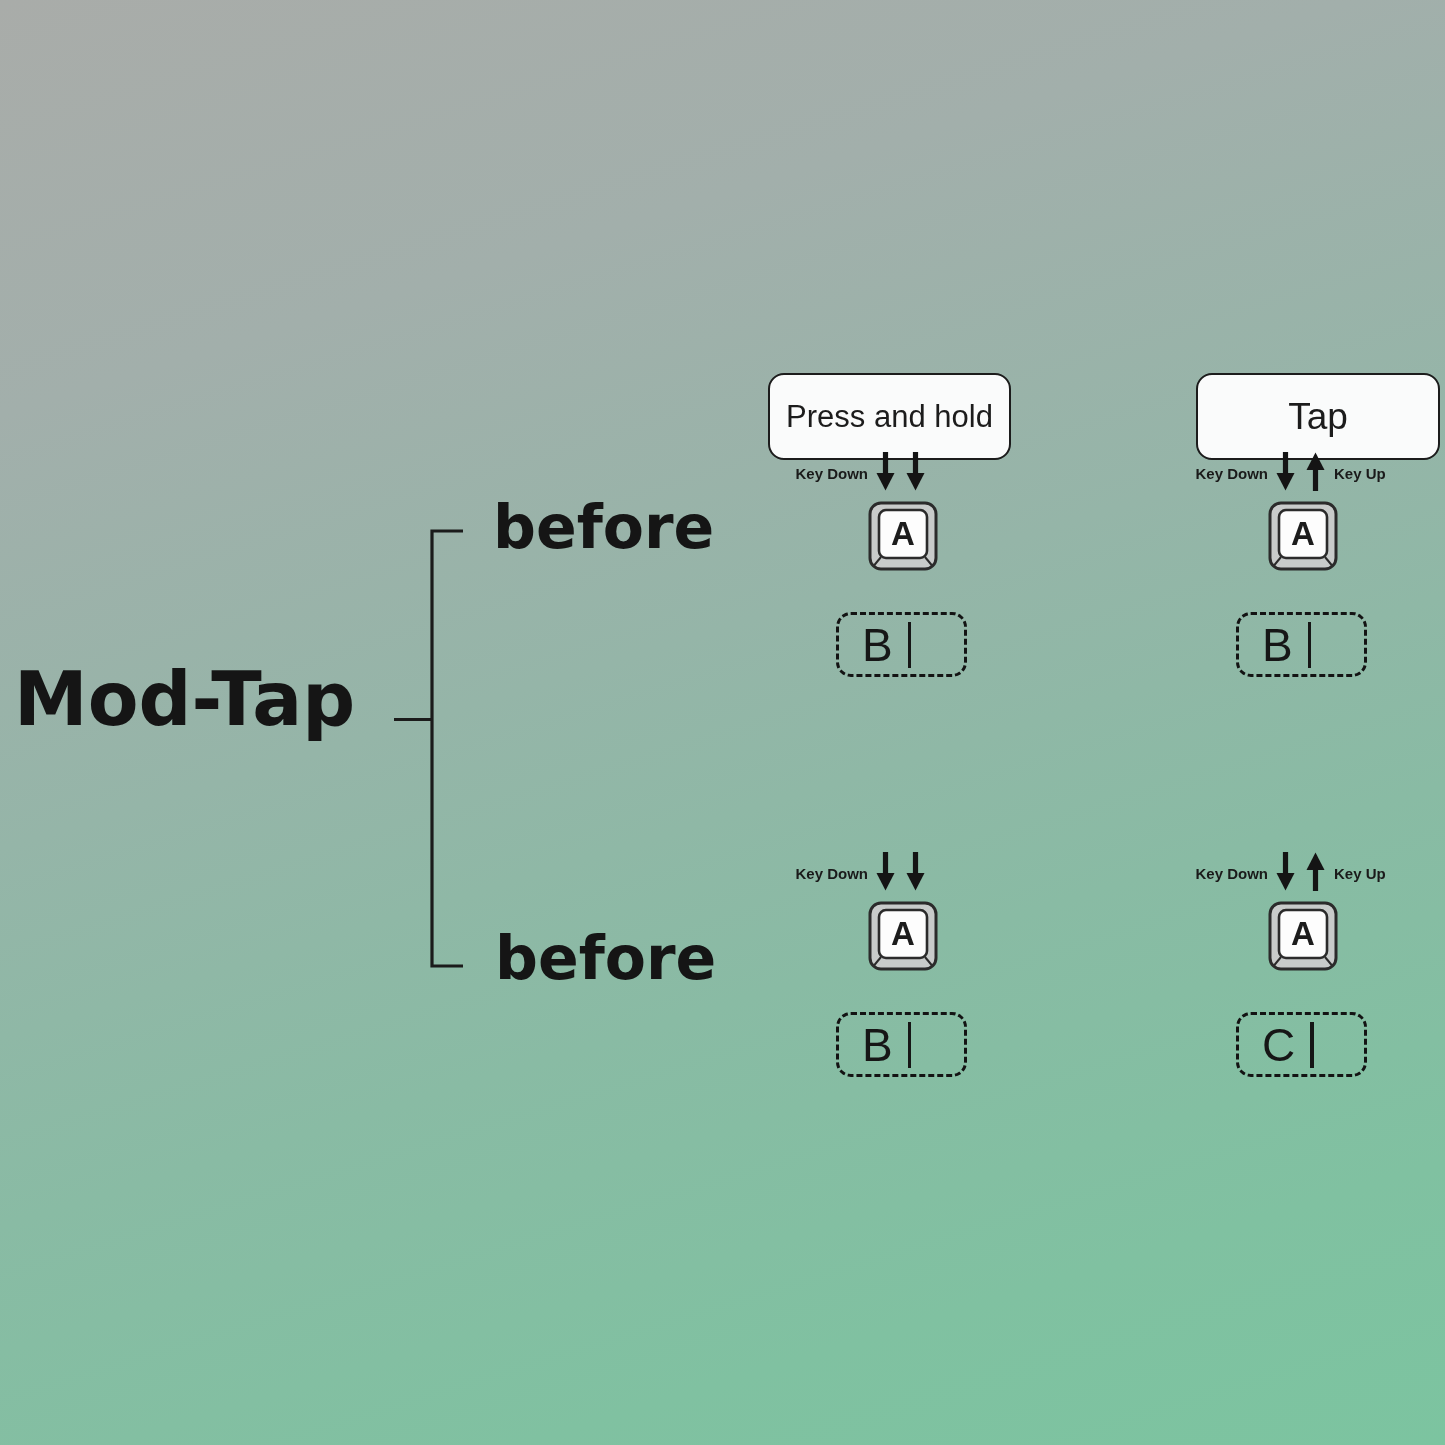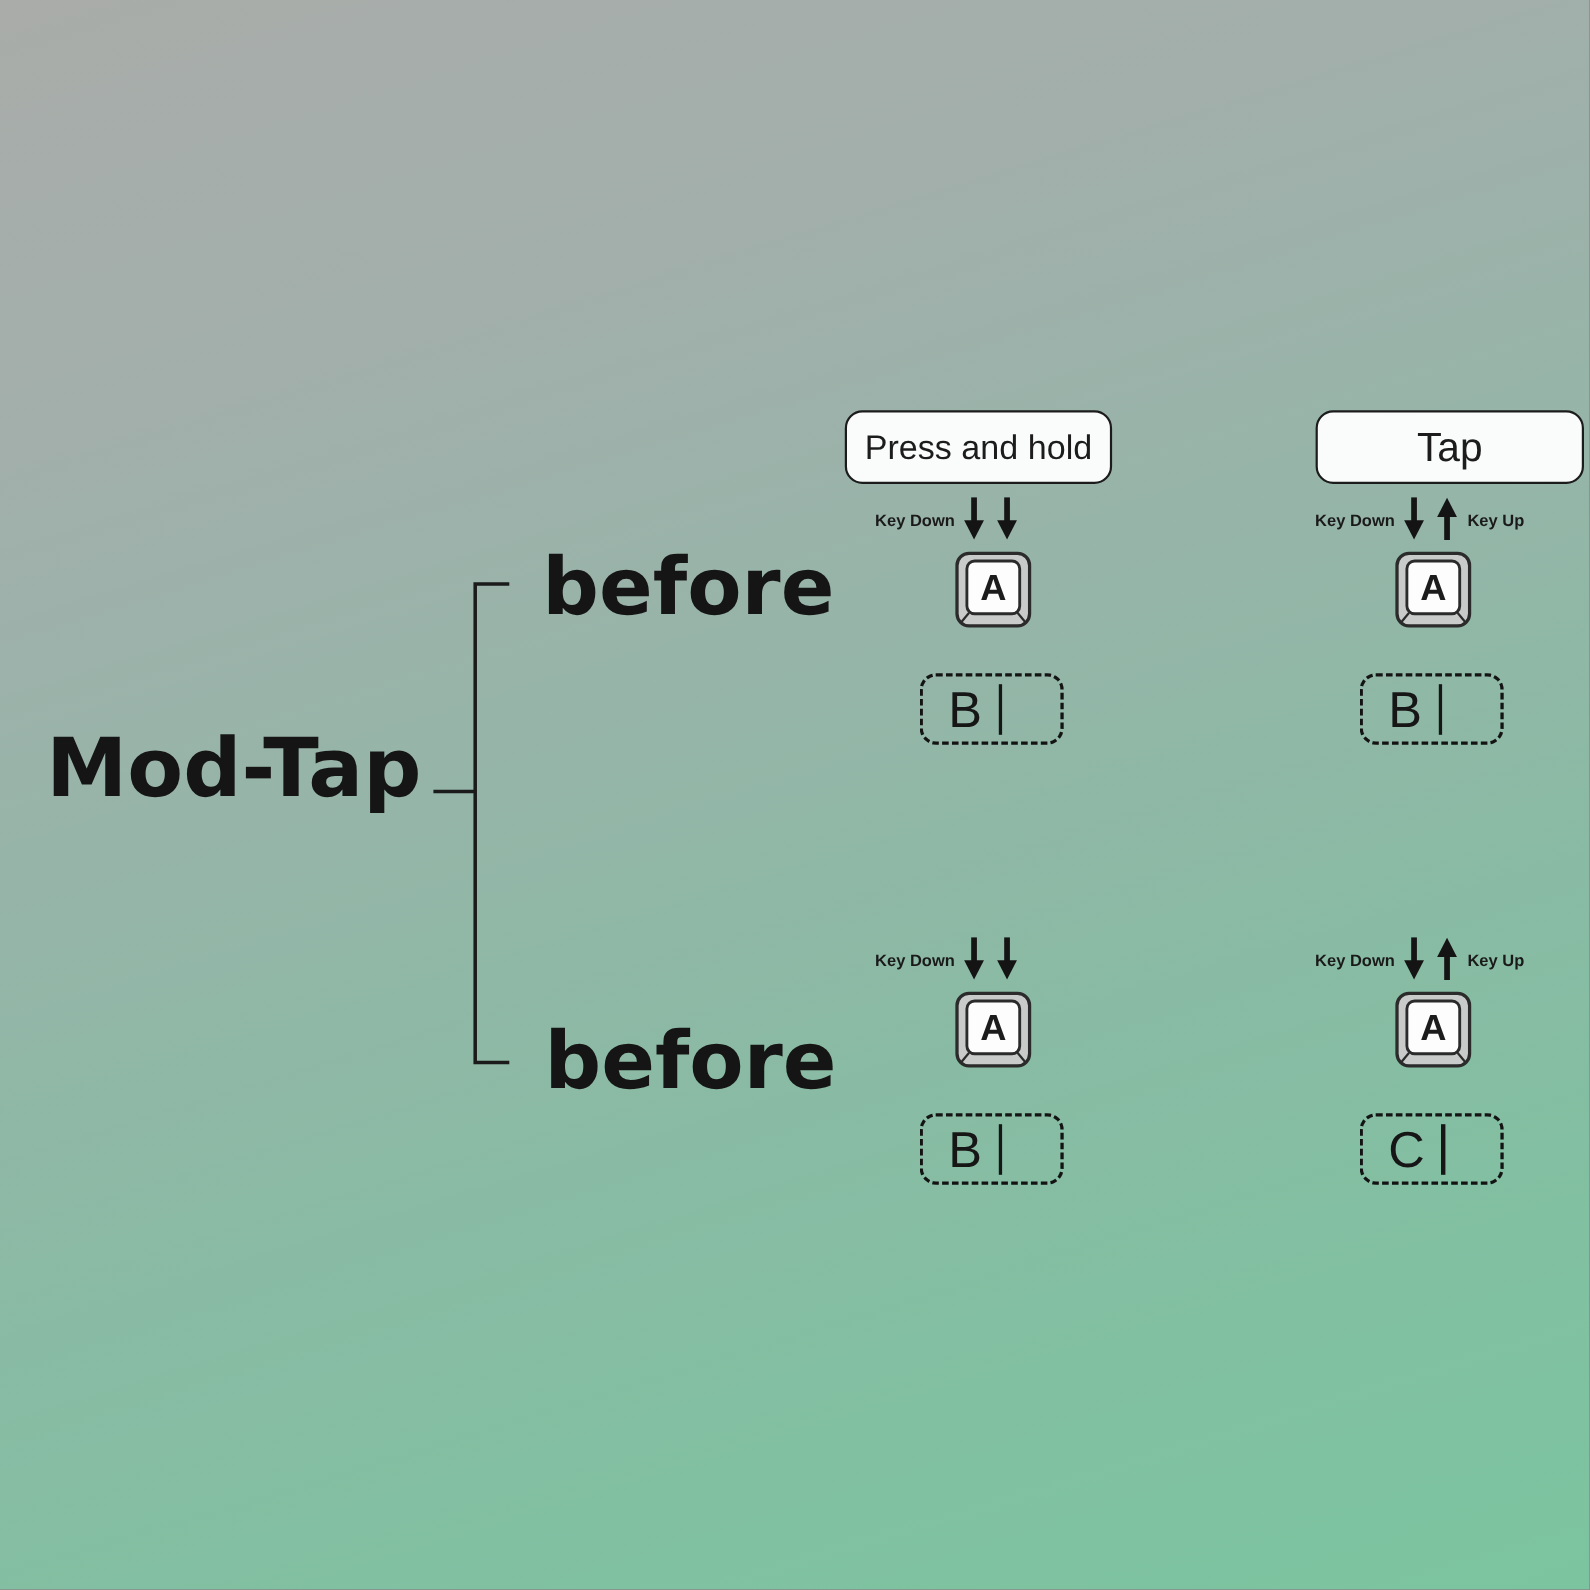--- a/index.html
+++ b/index.html
@@ -6,37 +6,37 @@
   .stage{
     position:relative;
     width:1445px;height:1445px;
     overflow:hidden;
     background:linear-gradient(163deg,#a9aca9 0%,#a2afab 22%,#95b5a8 45%,#89bba4 65%,#80c1a1 85%,#7cc4a0 100%);
     font-family:"Liberation Sans",sans-serif;
     color:#191919;
   }
   
   .title{
-    position:absolute;left:42px;top:662px;
+    position:absolute;left:14px;top:662px;
     font-family:"DejaVu Sans",sans-serif;
     font-size:74px;font-weight:800;letter-spacing:0;
     color:#151515;white-space:nowrap;line-height:1;
   }
   .branch{
     position:absolute;
     font-family:"DejaVu Sans",sans-serif;
-    font-size:72px;font-weight:800;color:#151515;
+    font-size:60px;font-weight:800;color:#151515;
     line-height:1;white-space:nowrap;
   }
   .branch-before{left:493px;top:497px;}
   .branch-after{left:495px;top:928px;}
   .bracket{position:absolute;left:0;top:0;}
   
   .hdr{
-    position:absolute;height:67px;box-sizing:border-box;
+    position:absolute;height:87px;box-sizing:border-box;
     background:#fafbfb;border:2.5px solid #1c1c1c;border-radius:16px;
     display:flex;align-items:center;justify-content:center;
     color:#1c1c1c;white-space:nowrap;
   }
   .hdr-hold{left:768px;top:373px;width:243px;font-size:31px;}
   .hdr-tap{left:1178px;top:373px;width:244px;font-size:37px;margin-left:18px;}
   
   .cell{position:absolute;width:290px;height:280px;}
   .c1{left:758px;} .c2{left:1158px;}
   .r1{top:450px;} .r2{top:850px;}

